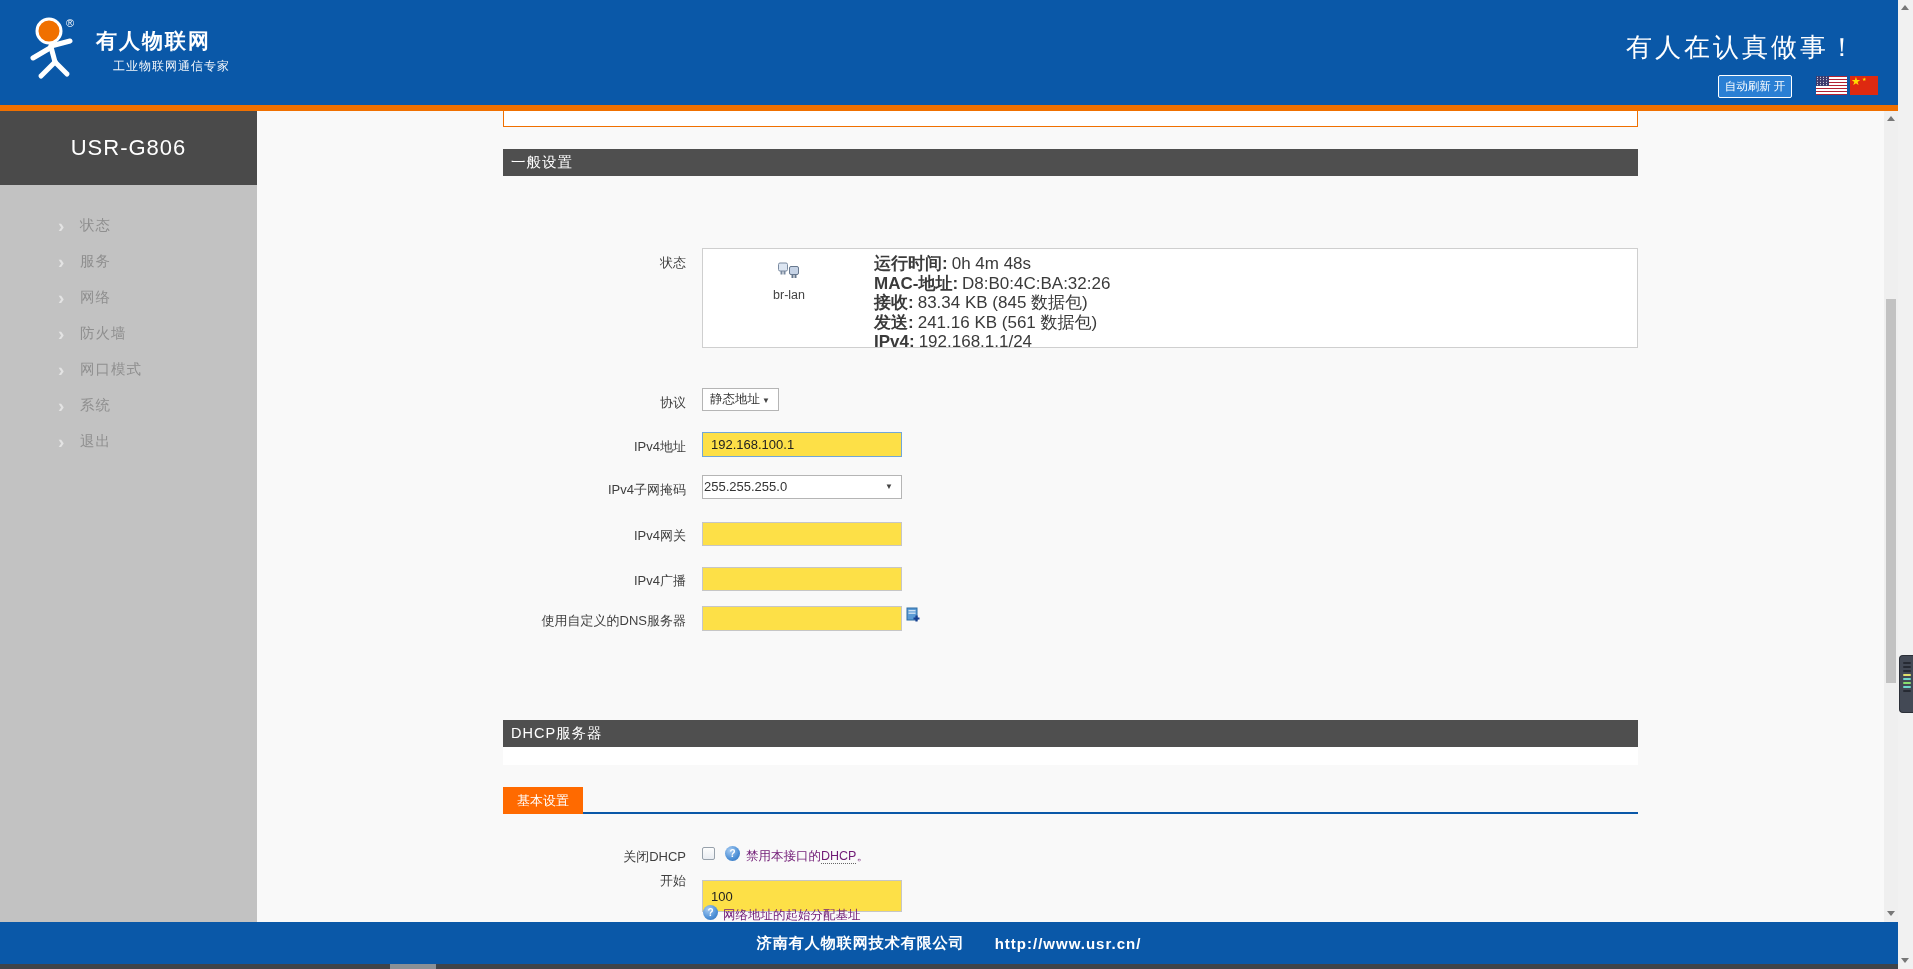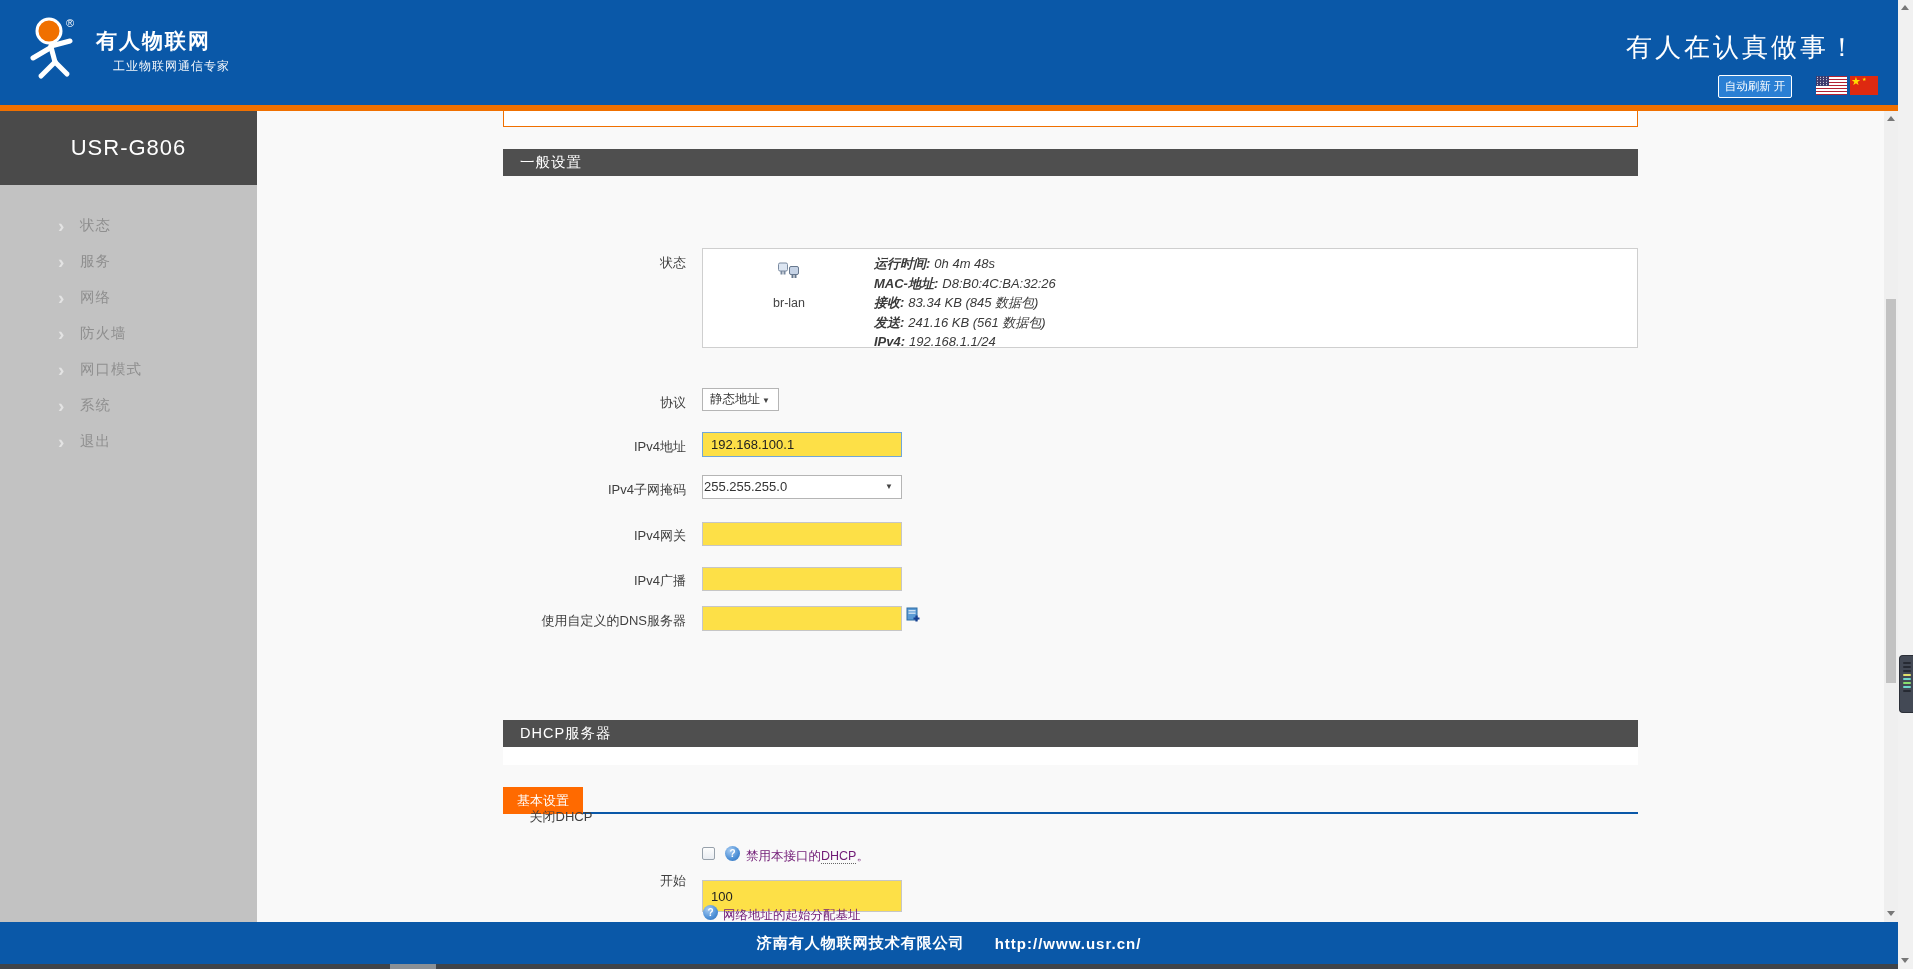--- a/index.html
+++ b/index.html
@@ -29,43 +29,43 @@
   #sidebar-head { position:absolute; left:0; top:111px; width:257px; height:74px; background:#4a4a4a;
     color:#fff; font-size:22px; letter-spacing:1px; text-align:center; line-height:74px; }
   #sidebar { position:absolute; left:0; top:185px; width:257px; height:737px; background:#c2c2c2; }
   #sidebar ul { list-style:none; padding-top:22px; }
   .side-item { height:36px; display:flex; align-items:center; padding-left:58px; cursor:pointer; }
   .side-item .chev { color:#e3e3e3; font-size:19px; line-height:1; width:22px; font-weight:bold; }
   .side-item .lbl { color:#8f8f8f; font-size:14.5px; letter-spacing:1px; }
 
   
   .section-bar { position:absolute; left:503px; width:1135px; height:27px; background:#4f4f4f;
-    color:#fff; font-size:14.5px; line-height:27px; padding-left:17px; letter-spacing:1px; }
+    color:#fff; font-size:14.5px; line-height:27px; padding-left:8px; letter-spacing:1px; }
   .cutoff-box { position:absolute; left:503px; top:111px; width:1135px; height:16px; background:#fff;
     border-left:1px solid #f07000; border-right:1px solid #f07000; border-bottom:1px solid #f07000; }
   .tabs { position:absolute; left:503px; width:1135px; height:27px; border-bottom:2px solid #0a58a8; }
   .tab { display:inline-block; height:27px; line-height:27px; padding:0 14px; margin-right:7px;
     color:#fff; font-size:13px; cursor:pointer; vertical-align:top; }
   .tab.active { background:#ff6a00; }
   .tab.blue { background:#0a58a8; }
 
   
   .flabel { position:absolute; left:436px; width:250px; text-align:right; font-size:13px; color:#3f3f3f; }
   .tinput { position:absolute; left:702px; width:200px; height:25px; border:1px solid #c6c6c6; background:#fde047;
     font-size:13px; padding:0 8px; color:#222; font-family:"Liberation Sans", sans-serif; }
   .tinput.focus { border-color:#72a7d8; }
   .fake-select { position:absolute; background:#fff; border:1px solid #b5b5b5; font-size:12.5px; color:#333;
     padding-left:7px; cursor:pointer; }
   .fake-select .arrow { position:absolute; right:8px; top:50%; transform:translateY(-50%); font-size:8px; color:#444; }
 
   
   #status-box { position:absolute; left:702px; top:248px; width:936px; height:100px; background:#fff; border:1px solid #cfcfcf; }
   #iface-cell { position:absolute; left:40px; top:13px; width:92px; text-align:center; }
-  #iface-cell .ifname { font-size:12.5px; color:#444; margin-top:12px; }
-  #stats { position:absolute; left:171px; top:5px; font-size:13px; color:#3a3a3a; line-height:19.5px;font-style:italic; }
+  #iface-cell .ifname { font-size:12.5px; color:#444; margin-top:4px; }
+  #stats { position:absolute; left:171px; top:5px; font-size:17px; color:#3a3a3a; line-height:19.5px; }
   #stats b { font-weight:bold; }
   #stats span { margin-left:4px; }
 
   
   #dhcp-checkbox { position:absolute; left:702px; top:847px; width:13px; height:13px; appearance:none;
     border:1px solid #97a1ab; background:linear-gradient(#fdfdfd,#e9edf2); border-radius:2px; cursor:pointer; }
   .help-icon { position:absolute; width:15px; height:15px; border-radius:50%;
     background:radial-gradient(circle at 35% 30%, #a6cbf2, #4c8fd6 60%, #2f6db5);
     color:#fff; font-size:10px; font-weight:bold; text-align:center; line-height:15px; }
   .hint { position:absolute; font-size:12.5px; color:#701a75; }
@@ -214,21 +214,21 @@
     <path d="M7.5 11.5 H13.5 M10.5 8.5 V14.5" stroke="#173f8f" stroke-width="2.2"></path>
   </svg>
 
   <div class="section-bar" style="top:720px;">DHCP服务器</div>
   <div style="position:absolute; left:503px; top:747px; width:1135px; height:18px; background:#fff;"></div>
 
   <div class="tabs" style="top:787px;">
     <span class="tab active">基本设置</span>
   </div>
 
-  <div class="flabel" style="top:808px;text-align:center;">关闭DHCP</div>
+  <div class="flabel" style="top:848px;">关闭DHCP</div>
   <input type="checkbox" id="dhcp-checkbox" style="">
   <div class="help-icon" style="left:725px; top:846px;">?</div>
   <div class="hint" style="left:746px; top:848px;"><span>禁用本接口的</span><span class="dotted">DHCP</span><span>。</span></div>
 
   <div class="flabel" style="top:872px;">开始</div>
   <input class="tinput" style="top: 880px; height: 32px;" value="100">
   <div class="help-icon" style="left:703px; top:905px;">?</div>
   <div class="hint" style="left:723px; top:907px;">网络地址的起始分配基址</div>
 
   <div id="footer">

